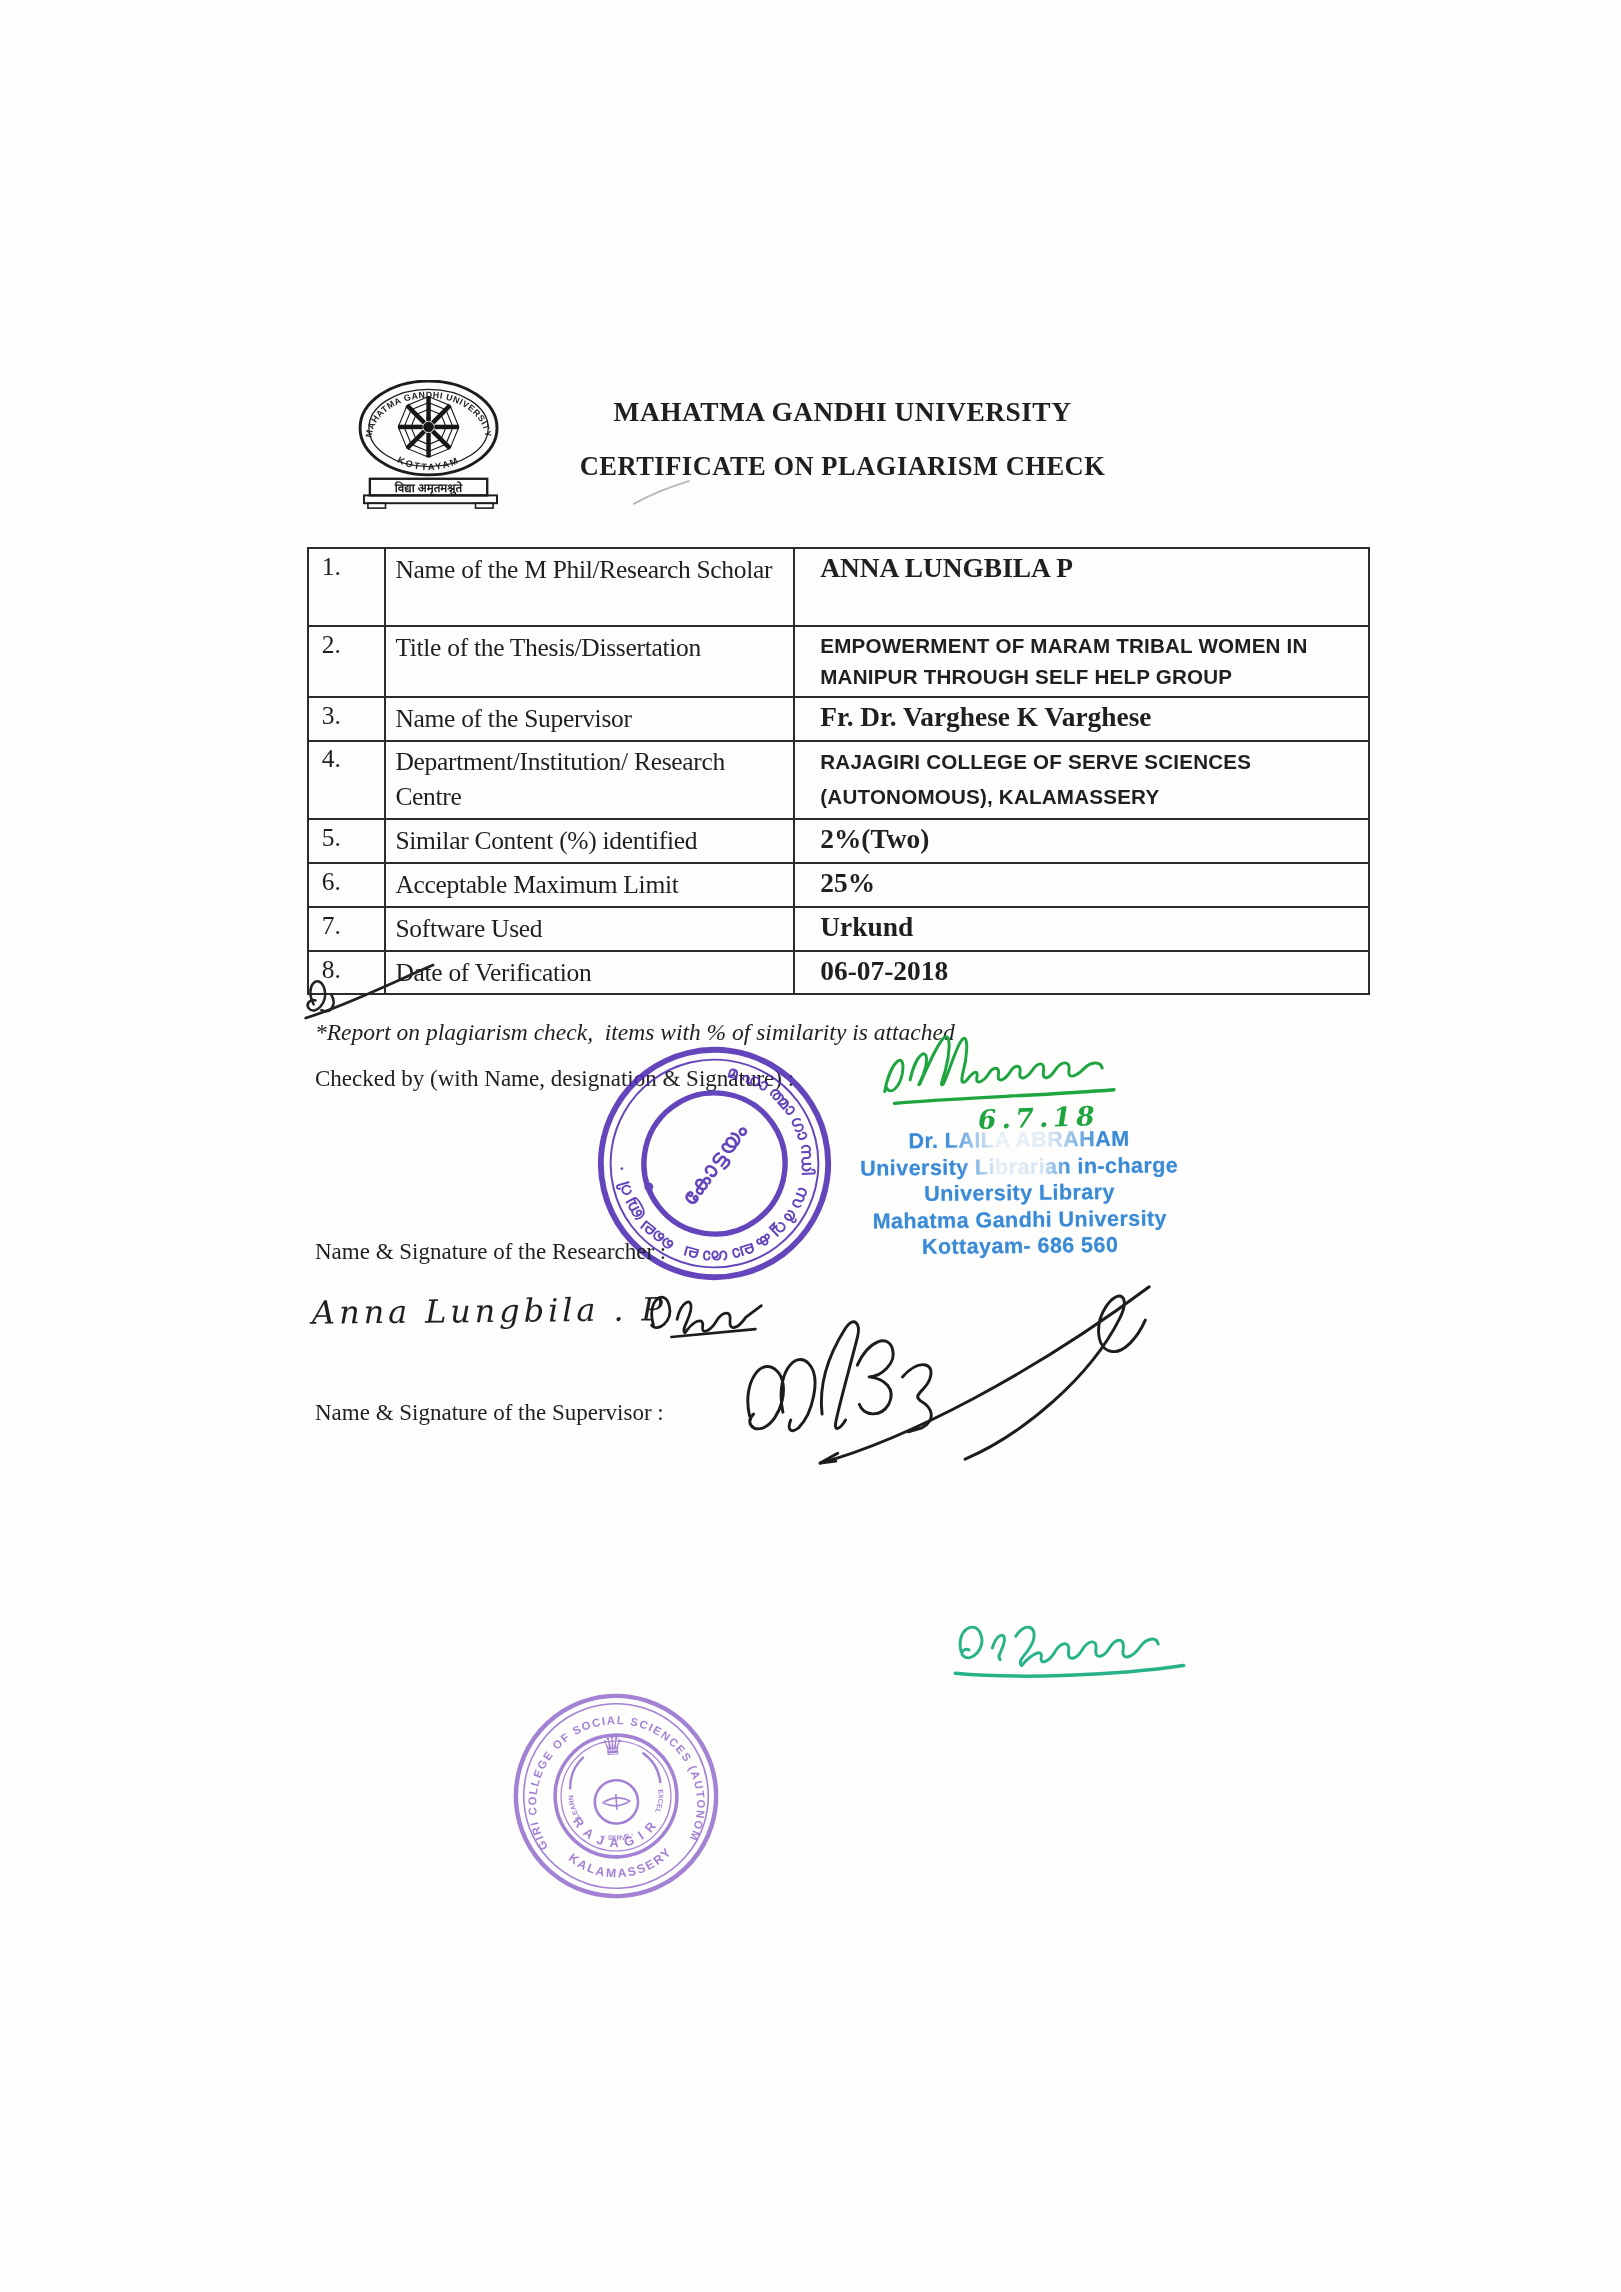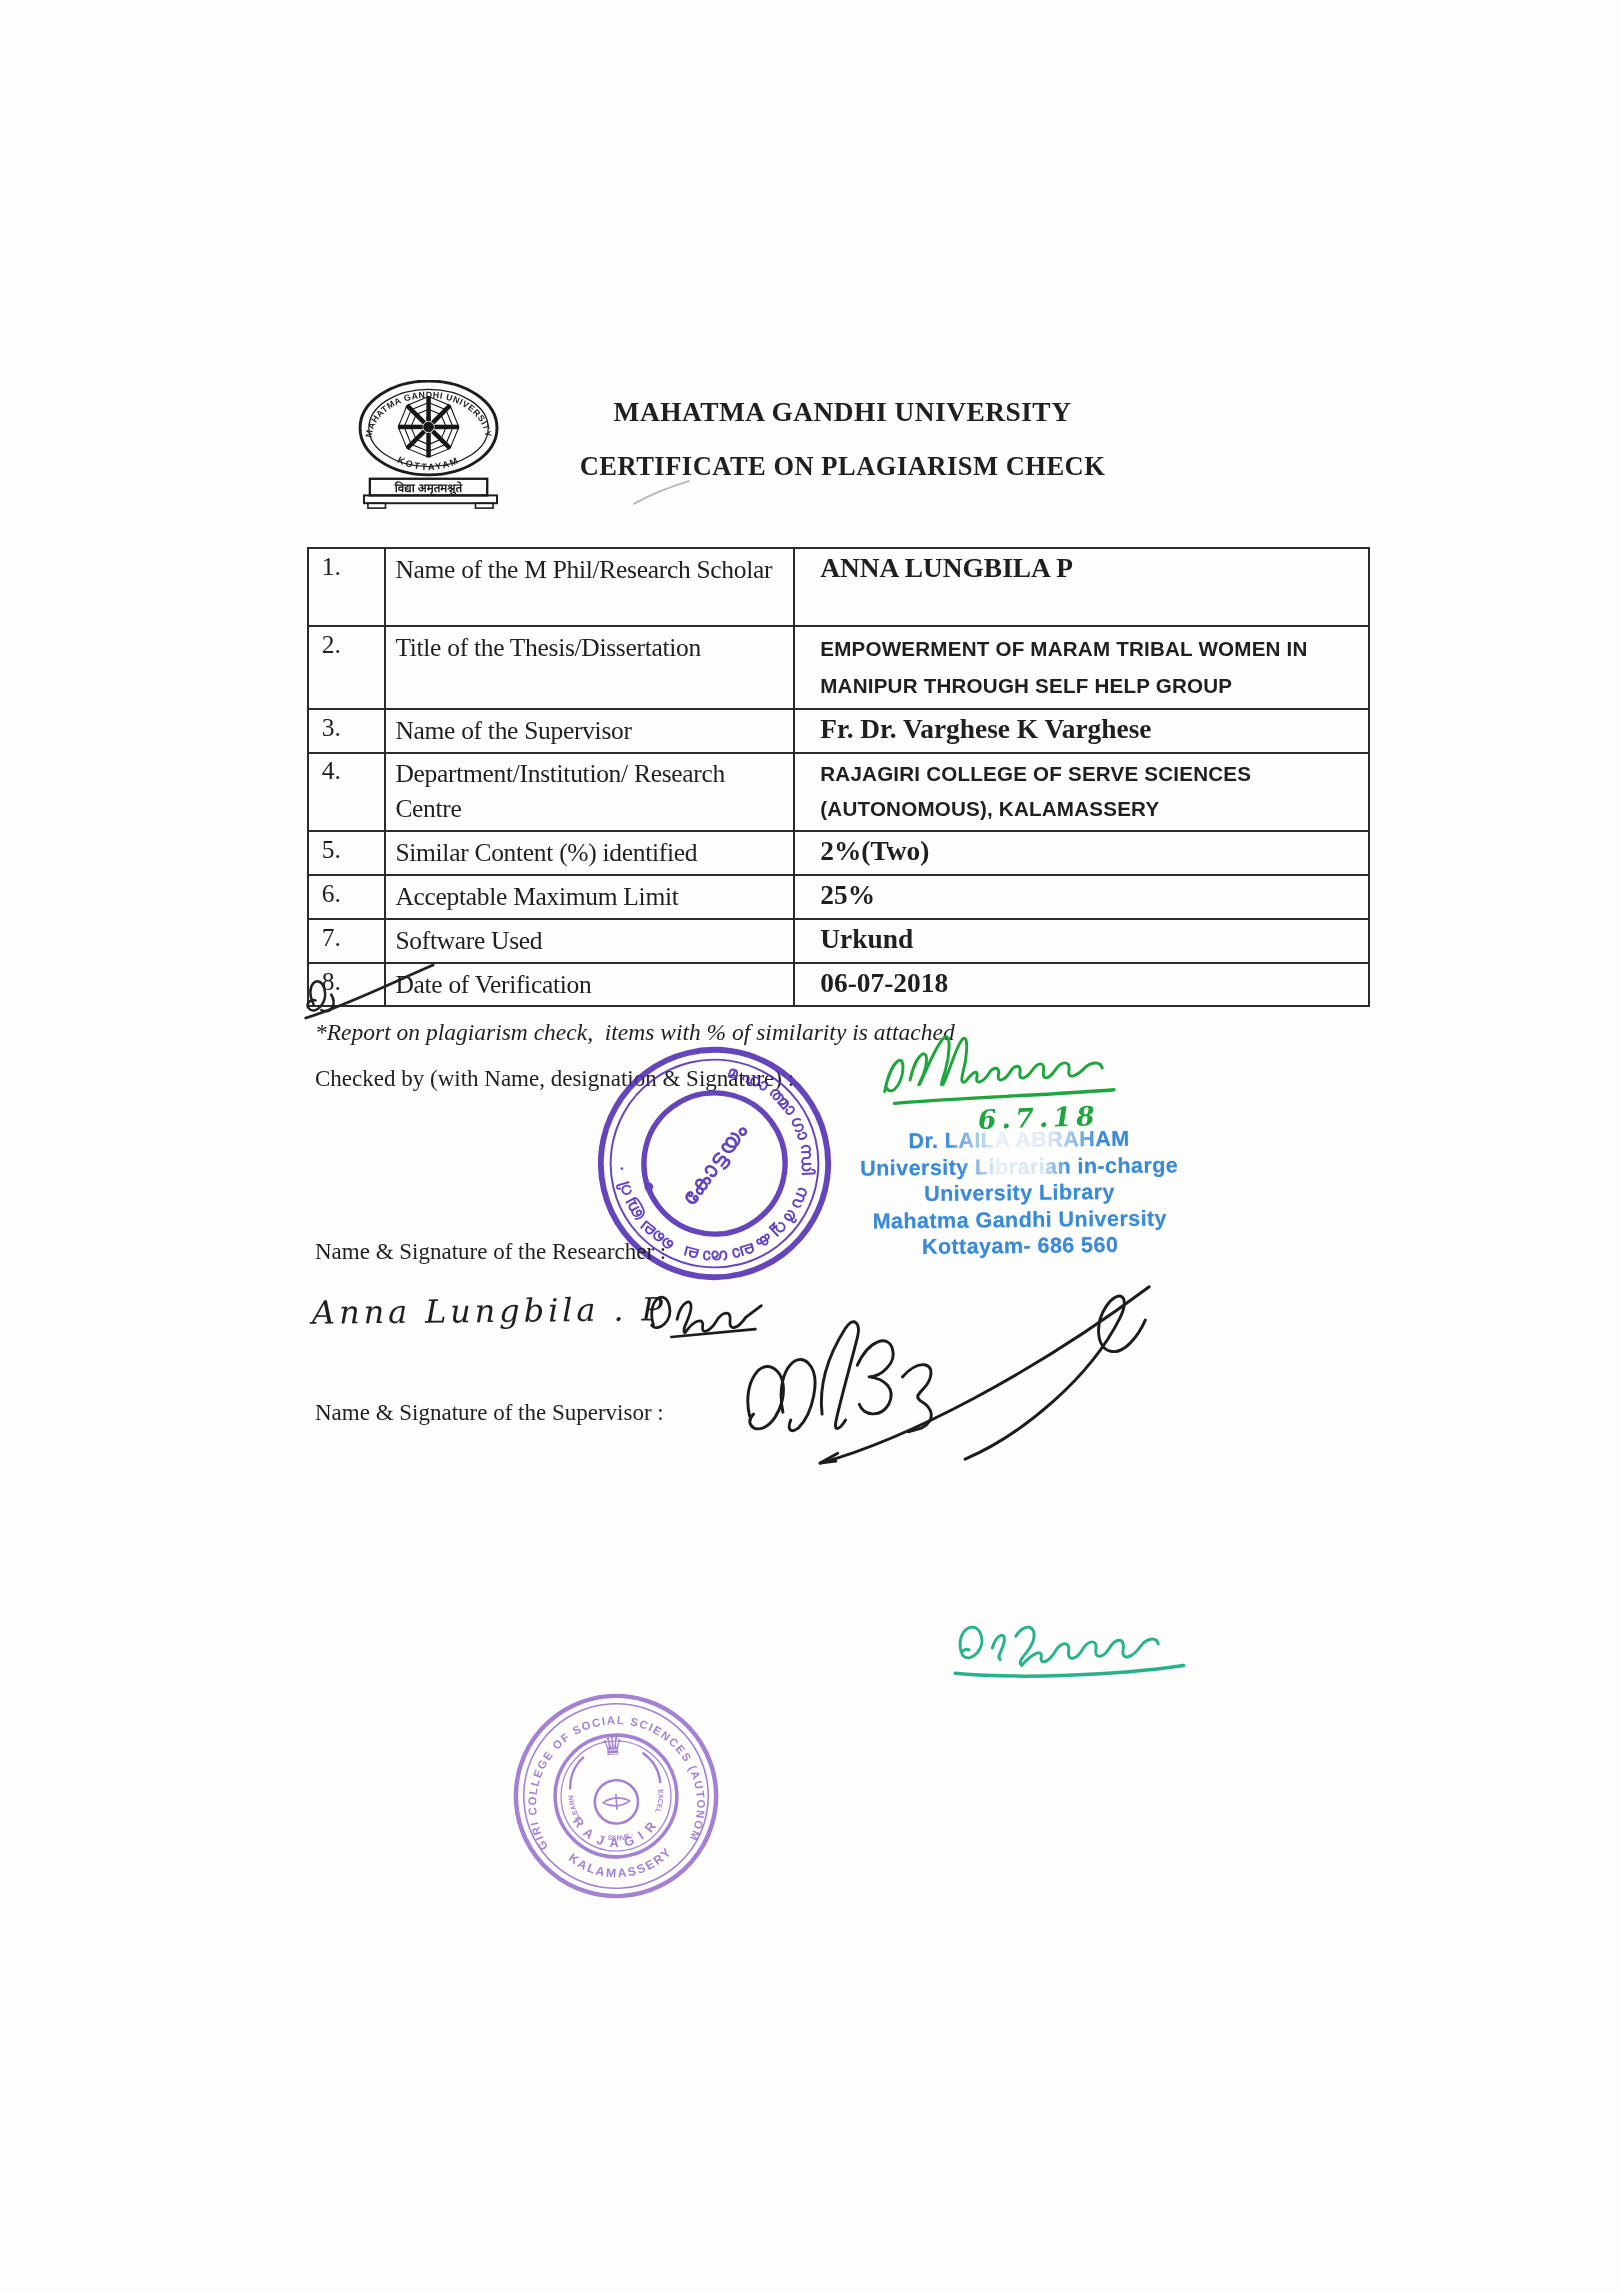--- a/index.html
+++ b/index.html
@@ -15,21 +15,21 @@
   .title-line1{font-size:27.4px;font-weight:bold;letter-spacing:0.5px;}
   .title-line2{font-size:26.5px;font-weight:bold;letter-spacing:0.5px;margin-top:22.5px;}
 
   
   .cert-table{left:307px;top:547px;width:1000px;border-collapse:collapse;table-layout:fixed;}
   .cert-table td{border:2px solid #2b2b2b;vertical-align:top;padding:2.9px 5.9px 3.9px 9.8px;}
   .cert-table .c-no{width:56px;font-size:25.5px;padding-left:12.7px;}
   .cert-table .c-label{width:392px;font-size:25.5px;letter-spacing:-0.3px;line-height:35px;margin-left:29px;}
   .cert-table .c-value{width:542px;padding-left:25px;}
   .v-serif{font-family:"Liberation Serif",serif;font-weight:bold;font-size:27.4px;line-height:33px;}
-  .v-sans{font-family:"Liberation Sans",sans-serif;font-weight:bold;font-size:20.6px;line-height:37px;letter-spacing:0.2px;}
+  .v-sans{font-family:"Liberation Sans",sans-serif;font-weight:bold;font-size:20.6px;line-height:31px;letter-spacing:0.2px;}
   .r4 .v-sans{line-height:35px;}
 
   
   .note{left:315px;top:1019px;font-style:italic;font-size:23.5px;white-space:pre-wrap;}
   .lbl{font-size:23px;}
   .checked-by{left:315px;top:1066px;}
   .researcher-lbl{left:315px;top:1239px;}
   .supervisor-lbl{left:315px;top:1400px;}
   .hod-lbl{left:313px;top:1557px;}
 

